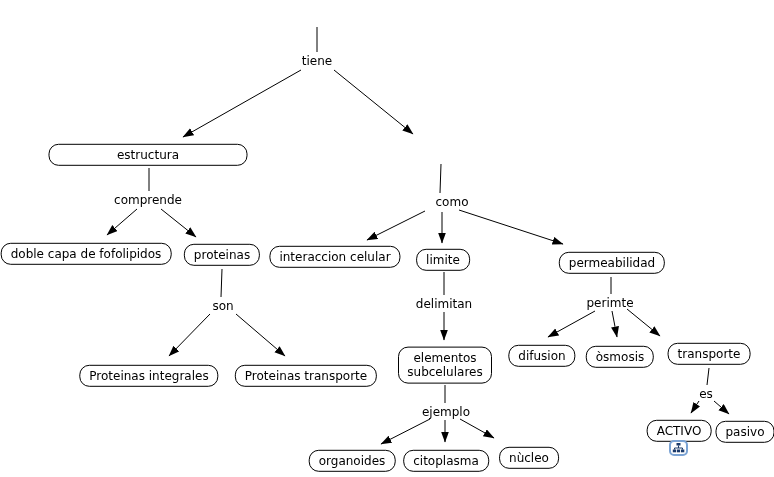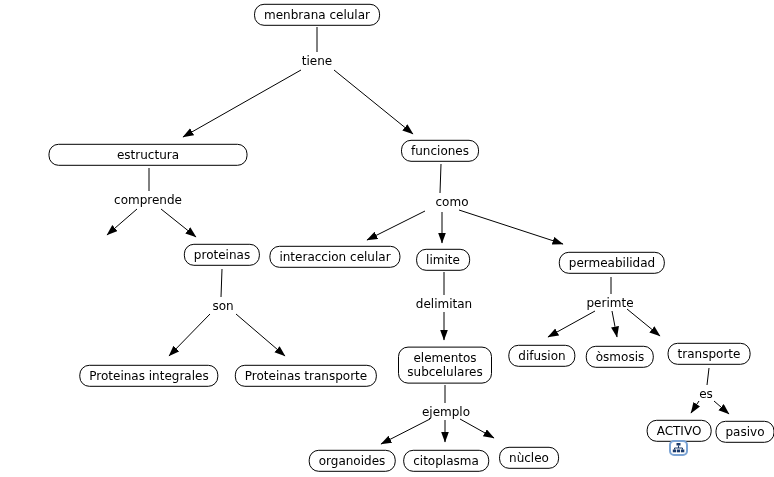--- a/index.html
+++ b/index.html
@@ -81,23 +81,22 @@
     <line x1="595" y1="311" x2="548" y2="337" marker-end="url(#arrow)"></line>
     <line x1="612" y1="311" x2="617" y2="337" marker-end="url(#arrow)"></line>
     <line x1="627" y1="309" x2="660" y2="336" marker-end="url(#arrow)"></line>
     <line x1="430" y1="419" x2="381" y2="444" marker-end="url(#arrow)"></line>
     <line x1="445" y1="420" x2="445" y2="442" marker-end="url(#arrow)"></line>
     <line x1="460" y1="419" x2="494" y2="438" marker-end="url(#arrow)"></line>
     <line x1="699" y1="401" x2="691" y2="413" marker-end="url(#arrow)"></line>
     <line x1="714" y1="401" x2="729" y2="414" marker-end="url(#arrow)"></line>
   </svg>
 
-  <div class="node" style="left:317px; top:15px;">menbrana celular</div>
   <div class="node wide" style="left:148px; top:155px;">estructura</div>
-  <div class="node" style="left:440px; top:151px;">funciones</div>
+  <div class="node" style="left:86px;  top:254px;">doble capa de fofolipidos</div>
   <div class="node" style="left:222px; top:255px;">proteinas</div>
   <div class="node" style="left:335px; top:257px;">interaccion celular</div>
   <div class="node" style="left:443px; top:260px;">limite</div>
   <div class="node" style="left:612px; top:263px;">permeabilidad</div>
   <div class="node" style="left:149px; top:376px;">Proteinas integrales</div>
   <div class="node" style="left:306px; top:376px;">Proteinas transporte</div>
   <div class="node wrap" style="left:445px; top:365px;">elementos subcelulares</div>
   <div class="node" style="left:542px; top:356px;">difusion</div>
   <div class="node" style="left:620px; top:357px;">òsmosis</div>
   <div class="node" style="left:709px; top:354px;">transporte</div>

